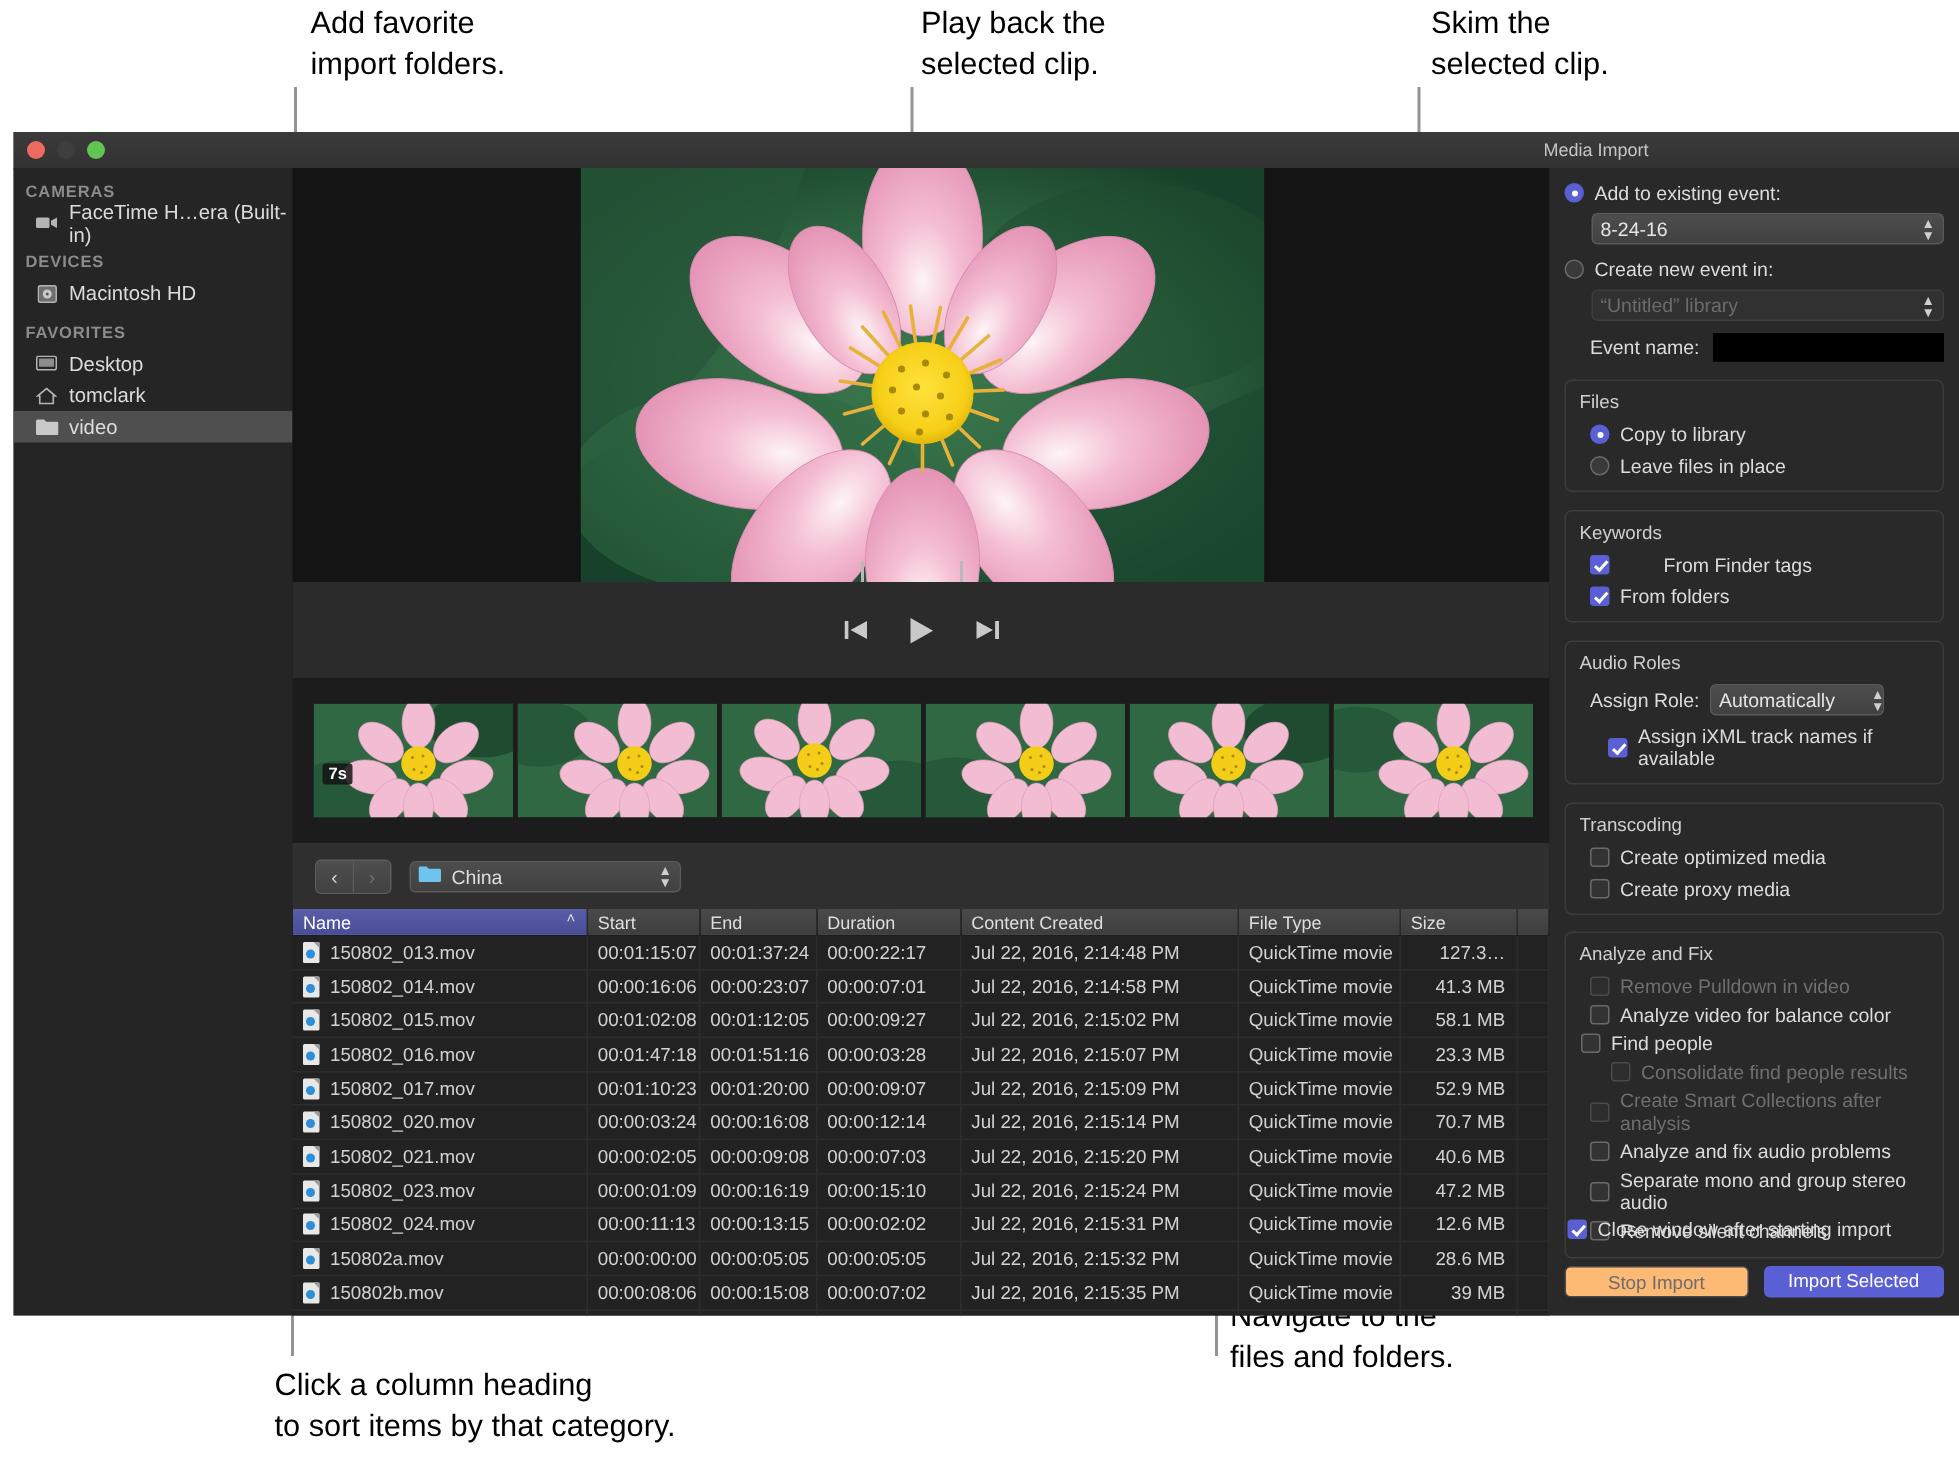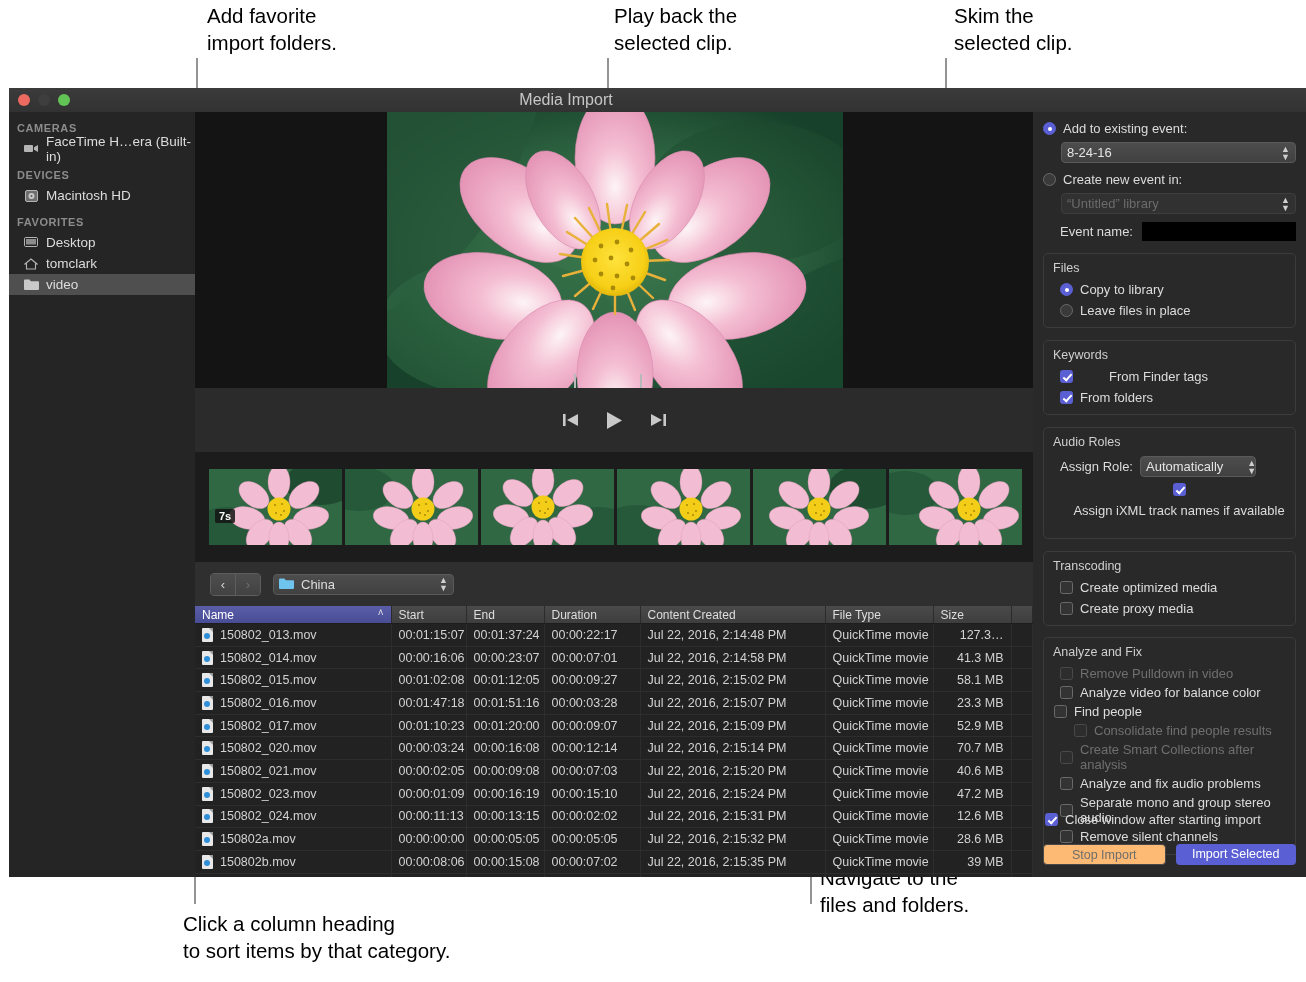--- a/index.html
+++ b/index.html
@@ -13,21 +13,21 @@
   
   #window{position:absolute;left:9px;top:88px;width:1297px;height:789px;background:#232323;overflow:hidden;}
 
   
   #titlebar{position:absolute;left:0;top:0;width:1297px;height:24px;
             background:linear-gradient(#3b3b3b,#323232);border-bottom:1px solid #161616;}
   .tl-lights{position:absolute;left:9px;top:6px;display:flex;gap:8px;}
   .tl{width:12px;height:12px;border-radius:50%;}
   .tl.r{background:#ec6a5f;}.tl.y{background:#3e3e3e;}.tl.g{background:#61c454;}
   #titletext{position:absolute;left:0;top:0;width:1090px;height:24px;line-height:24px;
-             text-align:center;font-size:16px;color:#c6c6c6;}
+             text-align:right;font-size:12px;color:#c6c6c6;}
   #titletext span{display:inline-block;margin-left:24px;}
 
   
   #sidebar{position:absolute;left:0;top:24px;width:186px;height:765px;background:#252525;}
   .sb-head{font-size:11px;font-weight:bold;letter-spacing:.6px;color:#8c8c8c;
            padding:10px 0 4px 8px;}
   .sb-item{height:21px;display:flex;align-items:center;gap:7px;padding-left:14px;
            font-size:13.5px;color:#dcdcdc;}
   .sb-item.sel{background:#4f4f4f;}
   .sb-ico{width:16px;height:13px;flex:0 0 16px;display:flex;align-items:center;justify-content:center;color:#b4b4b4;}
@@ -729,21 +729,21 @@
 
     <div class="box">
       <div class="bt">Audio Roles</div>
       <div class="row" style="margin-left:7px;">
         <span>Assign Role:</span>
         <span class="popup" style="width:116px;">
           <span class="lbl">Automatically</span>
           <span class="stepper">▲<br>▼</span>
         </span>
       </div>
-      <div class="row" style="margin-left:19px;margin-bottom:11px;flex-direction:column;">
+      <div class="row" style="margin-left:19px;margin-bottom:0;">
         <span class="cbx on"></span>
         <span>Assign iXML track names if available</span>
       </div>
     </div>
 
     <div class="box">
       <div class="bt">Transcoding</div>
       <div class="row" style="margin-left:7px;">
         <span class="cbx"></span>
         <span>Create optimized media</span>

